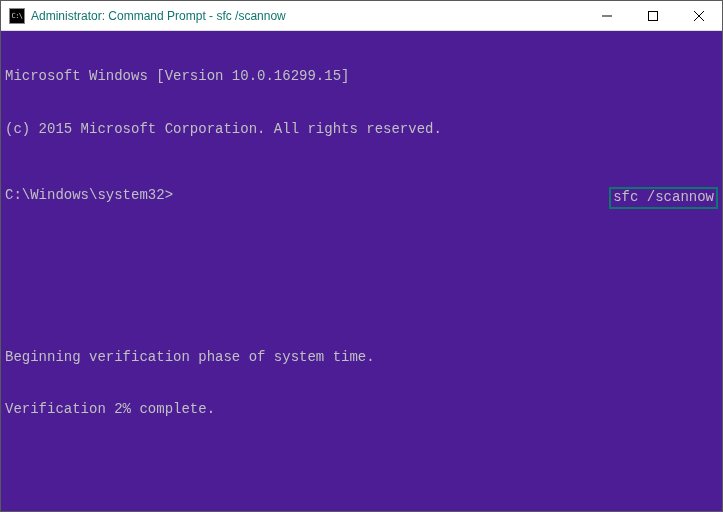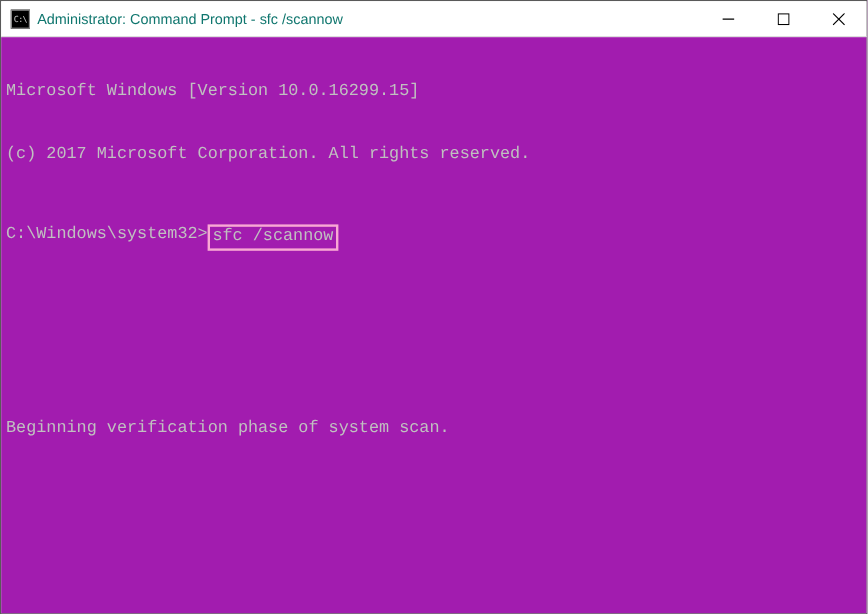--- a/index.html
+++ b/index.html
@@ -58,33 +58,33 @@
       display: flex;
       align-items: center;
       justify-content: center;
       background: transparent;
       border: none;
       cursor: pointer;
     }
     .titlebar-btn svg { width: 10px; height: 10px; }
     .terminal {
       flex: 1;
-      background: #a21caf;
+      background: #4c1d95;
       color: #c0c0c0;
       font-family: Consolas, "Courier New", monospace;
       font-size: 14px;
       line-height: 1.25;
       padding: 2px 4px;
       overflow: hidden;
       white-space: pre;
     }
     .terminal-line { display: block; }
-    .prompt-line { display: flex; align-items: flex-start; margin-top: 1em; }
+    .prompt-line { display: flex; align-items: flex-start; margin-top: 1em; justify-content: space-between; }
     .highlight-box {
-      border: 2px solid #f9a8d4;
+      border: 2px solid #0f766e;
       padding: 0 2px;
       display: inline-block;
     }
     .gap { display: block; height: 1.25em; }
   </style>
 </head>
 <body>
 
 <div class="window">
   <div class="titlebar">
@@ -106,19 +106,20 @@
       <button class="titlebar-btn close">
         <svg viewBox="0 0 10 10">
             <line x1="0" y1="0" x2="10" y2="10" stroke="#000" stroke-width="1"></line>
             <line x1="10" y1="0" x2="0" y2="10" stroke="#000" stroke-width="1"></line>
           </svg>
       </button>
     </div>
   </div>
   <div class="terminal">
     <span class="terminal-line">Microsoft Windows [Version 10.0.16299.15]</span>
-    <span class="terminal-line">(c) 2017 Microsoft Corporation. All rights reserved.</span>
+    <span class="terminal-line">(c) 2015 Microsoft Corporation. All rights reserved.</span>
     <div class="prompt-line"><span>C:\Windows\system32&gt;</span><span class="highlight-box"><span>sfc /scannow</span></span></div>
     <span class="gap"></span>
     <span class="gap"></span>
-    <span class="terminal-line">Beginning verification phase of system scan.</span>
+    <span class="terminal-line">Beginning verification phase of system time.</span>
+    <span class="terminal-line">Verification 2% complete.</span>
   </div>
 </div>
 
 </body></html>

